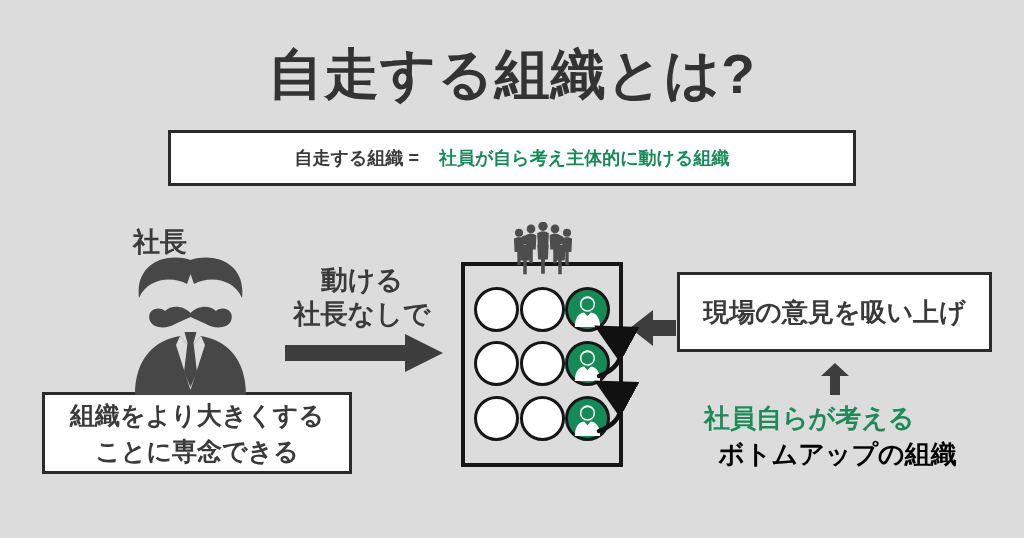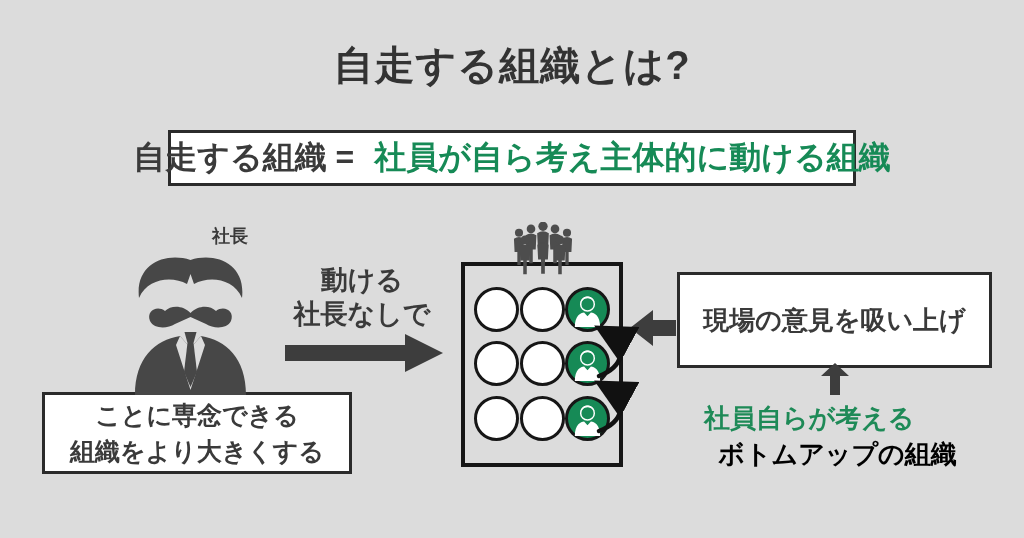--- a/index.html
+++ b/index.html
@@ -8,36 +8,36 @@
     background:#dcdcdc;
     font-family:"Liberation Sans","DejaVu Sans",sans-serif;
     position:relative;overflow:hidden;
     color:#3a3a3a;
     -webkit-font-smoothing:antialiased;
   }
   .abs{position:absolute;}
   .page-title{
     top:38px;left:0;width:1024px;
     text-align:center;
-    font-size:40px;font-weight:bold;color:#333333;
+    font-size:55px;font-weight:bold;color:#333333;
     letter-spacing:1px;
   }
   .def-box{
     left:168px;top:130px;width:688px;height:56px;
     background:#ffffff;border:3px solid #2b2b2b;
     box-sizing:border-box;
     display:flex;align-items:center;justify-content:center;
-    font-size:32px;font-weight:bold;white-space:nowrap;
+    font-size:18px;font-weight:bold;white-space:nowrap;
   }
   .def-box .prefix{color:#3a3a3a;}
   .def-box .highlight{color:#168a56;margin-left:20px;}
   .president-label{
     left:133px;top:224px;width:115px;
-    text-align:right;
-    font-size:18px;font-weight:bold;color:#3a3a3a;
+    text-align:left;
+    font-size:27px;font-weight:bold;color:#3a3a3a;
   }
   .benefit-box{
     left:42px;top:392px;width:310px;height:82px;
     background:#ffffff;border:3px solid #2b2b2b;
     box-sizing:border-box;
     display:flex;flex-direction:column;align-items:center;justify-content:center;
     font-size:25px;font-weight:bold;line-height:1.45;
     text-align:center;color:#3a3a3a;
   }
   .transition-label{
@@ -50,21 +50,21 @@
     border:4px solid #161616;box-sizing:border-box;
     background:transparent;
   }
   .member{
     width:45px;height:45px;border-radius:50%;
     border:3px solid #161616;box-sizing:border-box;
     background:#ffffff;
   }
   .member.active{background:#168a56;display:flex;align-items:center;justify-content:center;}
   .decision-box{
-    left:677px;top:272px;width:315px;height:96px;
+    left:677px;top:272px;width:315px;height:80px;
     background:#ffffff;border:3px solid #2b2b2b;
     box-sizing:border-box;
     display:flex;flex-direction:column;align-items:center;justify-content:center;
     font-size:26px;font-weight:bold;line-height:1.5;
     text-align:center;color:#3a3a3a;
   }
   .green-caption{
     left:704px;top:401px;width:295px;
     text-align:left;
     font-size:26px;font-weight:bold;color:#1e8a57;
@@ -97,22 +97,22 @@
     </g>
     <path d="M 47,86 L 57.5,98 L 68,86 L 72,95 L 57.5,140 L 43,95 Z" fill="#dcdcdc"></path>
     <g fill="#474747">
       <path d="M 51.5,82 L 63.5,82 L 60.5,93 L 54.5,93 Z"></path>
       <path d="M 54.5,93 L 60.5,93 L 64,122 L 57.5,137 L 51,122 Z"></path>
     </g>
   </svg>
 </div>
 
 <div class="abs benefit-box">
+  <div>組織をより大きくする</div>
   <div>ことに専念できる</div>
-  <div>組織をより大きくする</div>
 </div>
 
 <div class="abs transition-label">
   <div>動ける</div>
   <div>社長なしで</div>
 </div>
 
 <div class="abs" style="left:285px;top:334px;width:158px;height:38px;">
   <svg width="158" height="38" viewBox="0 0 158 38">
     <polygon points="0,11 120,11 120,0 158,19 120,38 120,27 0,27" fill="#3d3d3d"></polygon>

